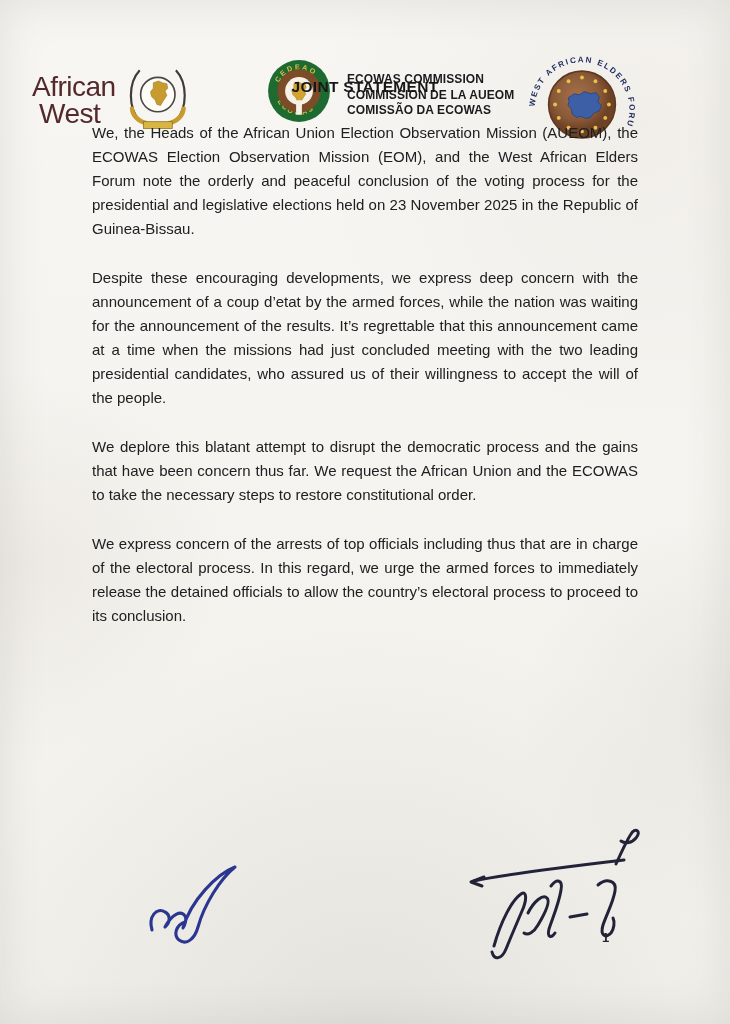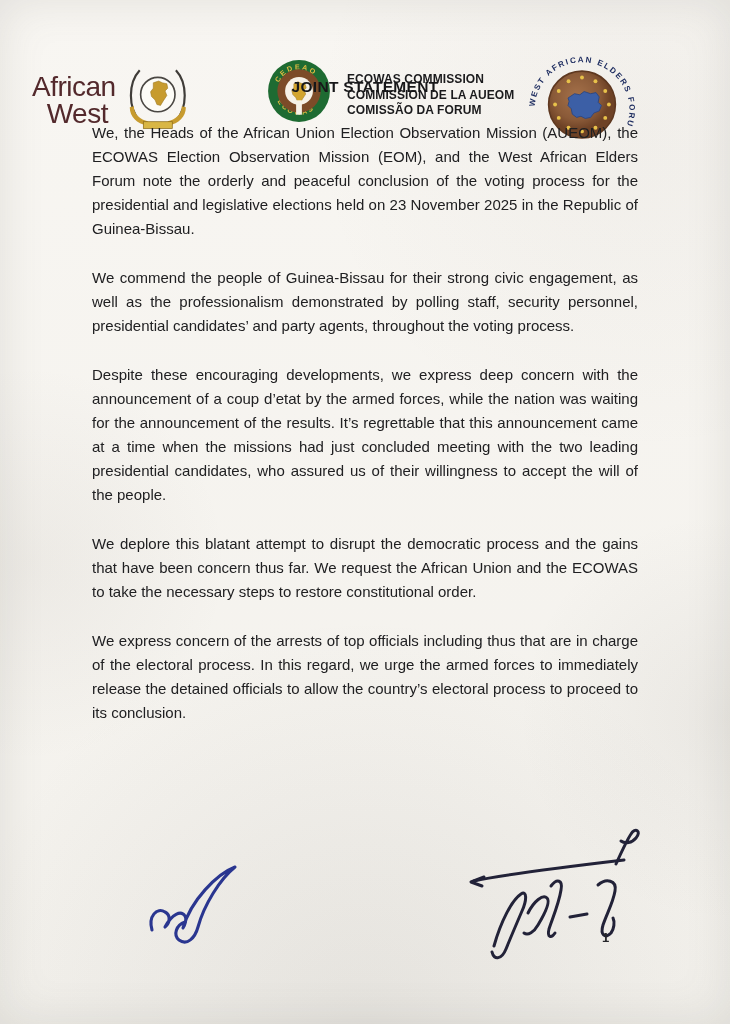--- a/index.html
+++ b/index.html
@@ -18,21 +18,21 @@
       radial-gradient(circle at 4% 55%, rgba(120,110,100,.07), transparent 22%),
       radial-gradient(circle at 50% 101%, rgba(100,95,90,.10), transparent 38%),
       radial-gradient(circle at 99% 70%, rgba(110,105,100,.08), transparent 20%),
       linear-gradient(#f8f6f2, #f3f1ec);
     box-shadow: inset 0 0 46px rgba(95,90,82,.14);
   }
 
   
   .logos { position: absolute; inset: 0; pointer-events: none; }
 
-  .au-logo { position: absolute; left: 32px; top: 60px; display: flex; align-items: center; text-align: center; }
+  .au-logo { position: absolute; left: 32px; top: 60px; display: flex; align-items: center; }
   .au-wordmark {
     font-size: 28px; line-height: 27px; color: #53292c;
     letter-spacing: -0.5px; font-weight: 400;
   }
   .au-wordmark .l2 { display: block; padding-left: 7px; }
   .au-emblem { margin-left: 2px; }
 
   .ecowas-logo { position: absolute; left: 266px; top: 58px; display: flex; align-items: flex-start; }
   .ecowas-titles { margin-left: 15px; padding-top: 14px; }
   .ecowas-titles div {
@@ -106,21 +106,21 @@
           <textPath href="#ecoBot" startOffset="10">ECOWAS</textPath>
         </text>
         <circle cx="32" cy="32" r="21" fill="#7c4b28"></circle>
         <circle cx="32" cy="32" r="13.5" fill="#f6f1e7"></circle>
         <path d="M27,25 l4,-2 3,1.5 4,1 1,3.5 -2,2 1.5,4 -3,4.5 -2,3.5 -3,-1 -1.5,-3.5 -3,-3 -1,-4 2,-3 z" fill="#d2a42e" stroke="#9a7620" stroke-width="0.5"></path>
         <rect x="29.2" y="41" width="5.6" height="14" fill="#f6f1e7"></rect>
       </svg>
       <div class="ecowas-titles">
         <div>ECOWAS COMMISSION</div>
         <div>COMMISSION DE LA AUEOM</div>
-        <div>COMISSÃO DA FORUM</div>
+        <div>COMISSÃO DA ECOWAS</div>
       </div>
     </div>
 
     <div class="waef-logo">
       <svg width="108" height="112" viewBox="0 0 100 104">
         <defs>
           <path id="waefArc" d="M8,76 A44,44 0 1 1 92,76"></path>
           <radialGradient id="copper" cx="42%" cy="38%">
             <stop offset="0%" stop-color="#a5714a"></stop>
             <stop offset="70%" stop-color="#8a5a38"></stop>
@@ -148,21 +148,20 @@
         <path d="M37,52 l6,-4 5,1 4,-3 6,2 5,-1 3,4 -1,5 3,3 -2,5 -5,2 -3,4 -5,1 -4,-2 -4,1 -4,-3 -1,-5 -3,-3 1,-4 z" fill="#3c5fa6" stroke="#2a4580" stroke-width="0.8"></path>
       </svg>
     </div>
   </div>
 
   <div class="content">
     <h1 class="heading">JOINT STATEMENT</h1>
 
     <div class="body-text">
       <p>We, the Heads of the African Union Election Observation Mission (AUEOM), the ECOWAS Election Observation Mission (EOM), and the West African Elders Forum note the orderly and peaceful conclusion of the voting process for the presidential and legislative elections held on 23 November 2025 in the Republic of Guinea-Bissau.</p>
-      <p>We commend the people of Guinea-Bissau for their strong civic engagement, as well as the professionalism demonstrated by polling staff, security personnel, presidential candidates’ and party agents, throughout the voting process.</p>
       <p>Despite these encouraging developments, we express deep concern with the announcement of a coup d’etat by the armed forces, while the nation was waiting for the announcement of the results. It’s regrettable that this announcement came at a time when the missions had just concluded meeting with the two leading presidential candidates, who assured us of their willingness to accept the will of the people.</p>
       <p>We deplore this blatant attempt to disrupt the democratic process and the gains that have been concern thus far. We request the African Union and the ECOWAS to take the necessary steps to restore constitutional order.</p>
       <p>We express concern of the arrests of top officials including thus that are in charge of the electoral process. In this regard, we urge the armed forces to immediately release the detained officials to allow the country’s electoral process to proceed to its conclusion.</p>
     </div>
   </div>
 
   <svg class="sig sig-left" width="122" height="96" viewBox="0 0 122 96">
     <g fill="none" stroke="#2a3690" stroke-width="3.1" stroke-linecap="round" stroke-linejoin="round">
       <path d="M6,66 C2,52 11,43 19,48 C25,51 24,59 19,63 C26,50 35,46 39,52 C41,55 39,61 37,64 C45,36 71,10 89,3 C74,15 58,41 52,63 C49,74 41,82 33,76 C27,71 30,61 39,58"></path>
     </g>

